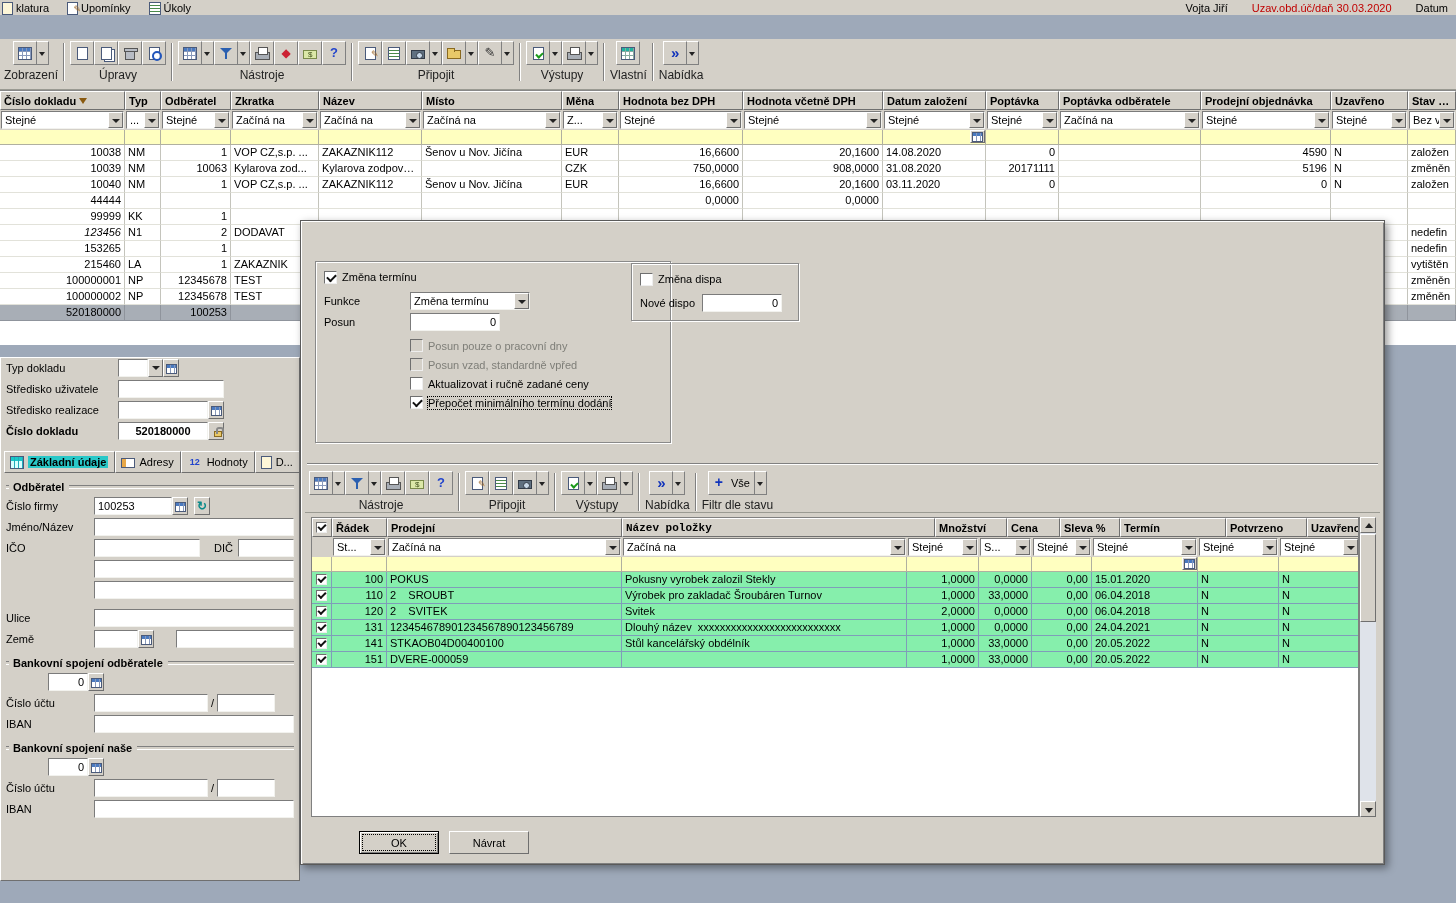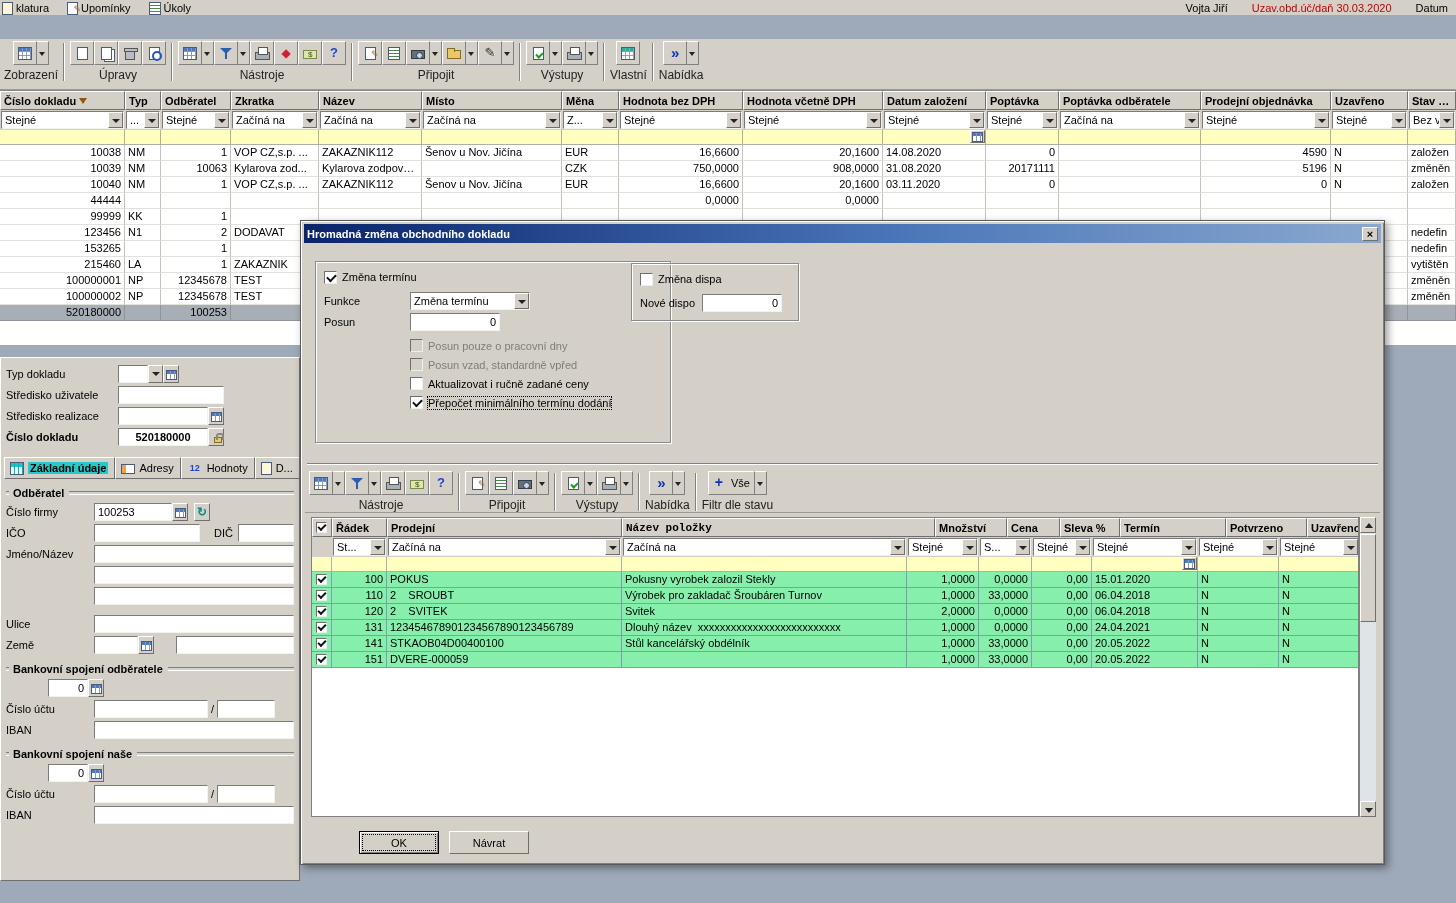--- a/index.html
+++ b/index.html
@@ -121,21 +121,21 @@
 
 
 .sb{position:absolute;right:0;top:0;width:17px;height:100%;background:#dfe3ea;border-left:1px solid #808080}
 .sbbtn{position:absolute;left:0;width:16px;height:16px;background:#d4d0c8;border:1px solid;border-color:#fff #6f6f6f #6f6f6f #fff}
 .sbbtn.up{top:0}.sbbtn.down{bottom:0}
 .sbbtn.up::after{content:"";position:absolute;left:4px;top:5px;border-left:4px solid transparent;border-right:4px solid transparent;border-bottom:5px solid #222}
 .sbbtn.down::after{content:"";position:absolute;left:4px;top:6px;border-left:4px solid transparent;border-right:4px solid transparent;border-top:5px solid #222}
 .sbthumb{position:absolute;left:0;top:17px;width:16px;height:88px;background:#d4d0c8;border:1px solid;border-color:#fff #6f6f6f #6f6f6f #fff}
 
 
-.panel-left{position:absolute;left:0;top:357px;width:300px;height:524px;background:#d4d0c8;border:1px solid;border-color:#fff #6f6f6f #6f6f6f #fff;padding-top:6px;overflow:hidden}
+.panel-left{position:absolute;left:0;top:357px;width:300px;height:524px;background:#d4d0c8;border:1px solid;border-color:#fff #6f6f6f #6f6f6f #fff;overflow:hidden}
 .frow{display:flex;align-items:center;height:20px;padding:0 5px;margin-bottom:1px}
 .flabel{width:112px;flex:none;white-space:nowrap;overflow:hidden}
 .flabel2{width:88px;flex:none;white-space:nowrap;overflow:hidden}
 .bold{font-weight:bold}
 .ghdr{display:flex;align-items:center;font-weight:bold;margin:8px 5px 3px 5px;white-space:nowrap}
 .ghdr::after{content:"";flex:1;height:2px;border-top:1px solid #808080;border-bottom:1px solid #fff;margin-left:5px}
 .ghdr::before{content:"";width:3px;height:2px;border-top:1px solid #808080;border-bottom:1px solid #fff;margin-right:4px}
 .tabs{display:flex;margin:10px 3px 2px 3px}
 .tab{display:flex;align-items:center;gap:4px;padding:2px 6px 3px 5px;background:#d4d0c8;border:1px solid;border-color:#fff #6f6f6f #6f6f6f #fff;white-space:nowrap}
 .tab.active .tablbl{background:#29c8c8;font-weight:bold;padding:0 2px}
@@ -583,21 +583,21 @@
         <div class="gc ar" style="width: 124px;"></div>
         <div class="gc ar" style="width: 140px;"></div>
         <div class="gc al" style="width: 103px;"></div>
         <div class="gc ar" style="width: 73px;"></div>
         <div class="gc al" style="width: 142px;"></div>
         <div class="gc ar" style="width: 130px;"></div>
         <div class="gc al" style="width: 77px;"></div>
         <div class="gc al" style="width: 48px;"></div>
       </div>
       <div class="grow">
-        <div class="gc ar" style="width: 125px;">123456</div>
+        <div class="gc ar" style="width: 125px; font-style: italic;">123456</div>
         <div class="gc al" style="width: 36px;">N1</div>
         <div class="gc ar" style="width: 70px;">2</div>
         <div class="gc al" style="width: 88px;">DODAVAT</div>
         <div class="gc al" style="width: 103px;"></div>
         <div class="gc al" style="width: 140px;"></div>
         <div class="gc al" style="width: 57px;"></div>
         <div class="gc ar" style="width: 124px;"></div>
         <div class="gc ar" style="width: 140px;"></div>
         <div class="gc al" style="width: 103px;"></div>
         <div class="gc ar" style="width: 73px;"></div>
@@ -749,28 +749,28 @@
       <span class="flabel2">Číslo firmy</span>
       <span class="inp" style="width:78px">100253</span>
       <span class="mini">
           <span class="ico ico-calendar" style="width:11px;height:10px"></span>
         </span>
       <span class="mini" style="margin-left:6px">
           <span class="ico ico-refresh"></span>
         </span>
     </div>
     <div class="frow">
+      <span class="flabel2">Jméno/Název</span>
+      <span class="inp" style="width:202px"></span>
+    </div>
+    <div class="frow">
       <span class="flabel2">IČO</span>
       <span class="inp" style="width:106px"></span>
       <span style="margin-left:14px">DIČ</span>
       <span class="inp" style="width:56px;margin-left:5px"></span>
-    </div>
-    <div class="frow">
-      <span class="flabel2">Jméno/Název</span>
-      <span class="inp" style="width:202px"></span>
     </div>
     <div class="frow">
       <span class="flabel2"></span>
       <span class="inp" style="width:202px"></span>
     </div>
     <div class="frow">
       <span class="flabel2"></span>
       <span class="inp" style="width:202px"></span>
     </div>
     <div class="frow" style="margin-top:8px">
@@ -823,24 +823,20 @@
       <span class="slash">/</span>
       <span class="inp" style="width:58px"></span>
     </div>
     <div class="frow">
       <span class="flabel2">IBAN</span>
       <span class="inp" style="width:202px"></span>
     </div>
   </div>
 
   <div class="dialog">
-    <div class="dtitle">
-      <span>Hromadná změna obchodního dokladu</span>
-      <span class="dclose">×</span>
-    </div>
 
     <div class="gbox gbox-term">
       <label class="cbrow">
         <span class="cbx checked"></span>
         <span>Změna termínu</span>
       </label>
       <div class="drow" style="margin-top:4px">
         <span class="dlabel">Funkce</span>
         <span class="dd w118">
           <span class="ddtext">Změna termínu</span>

